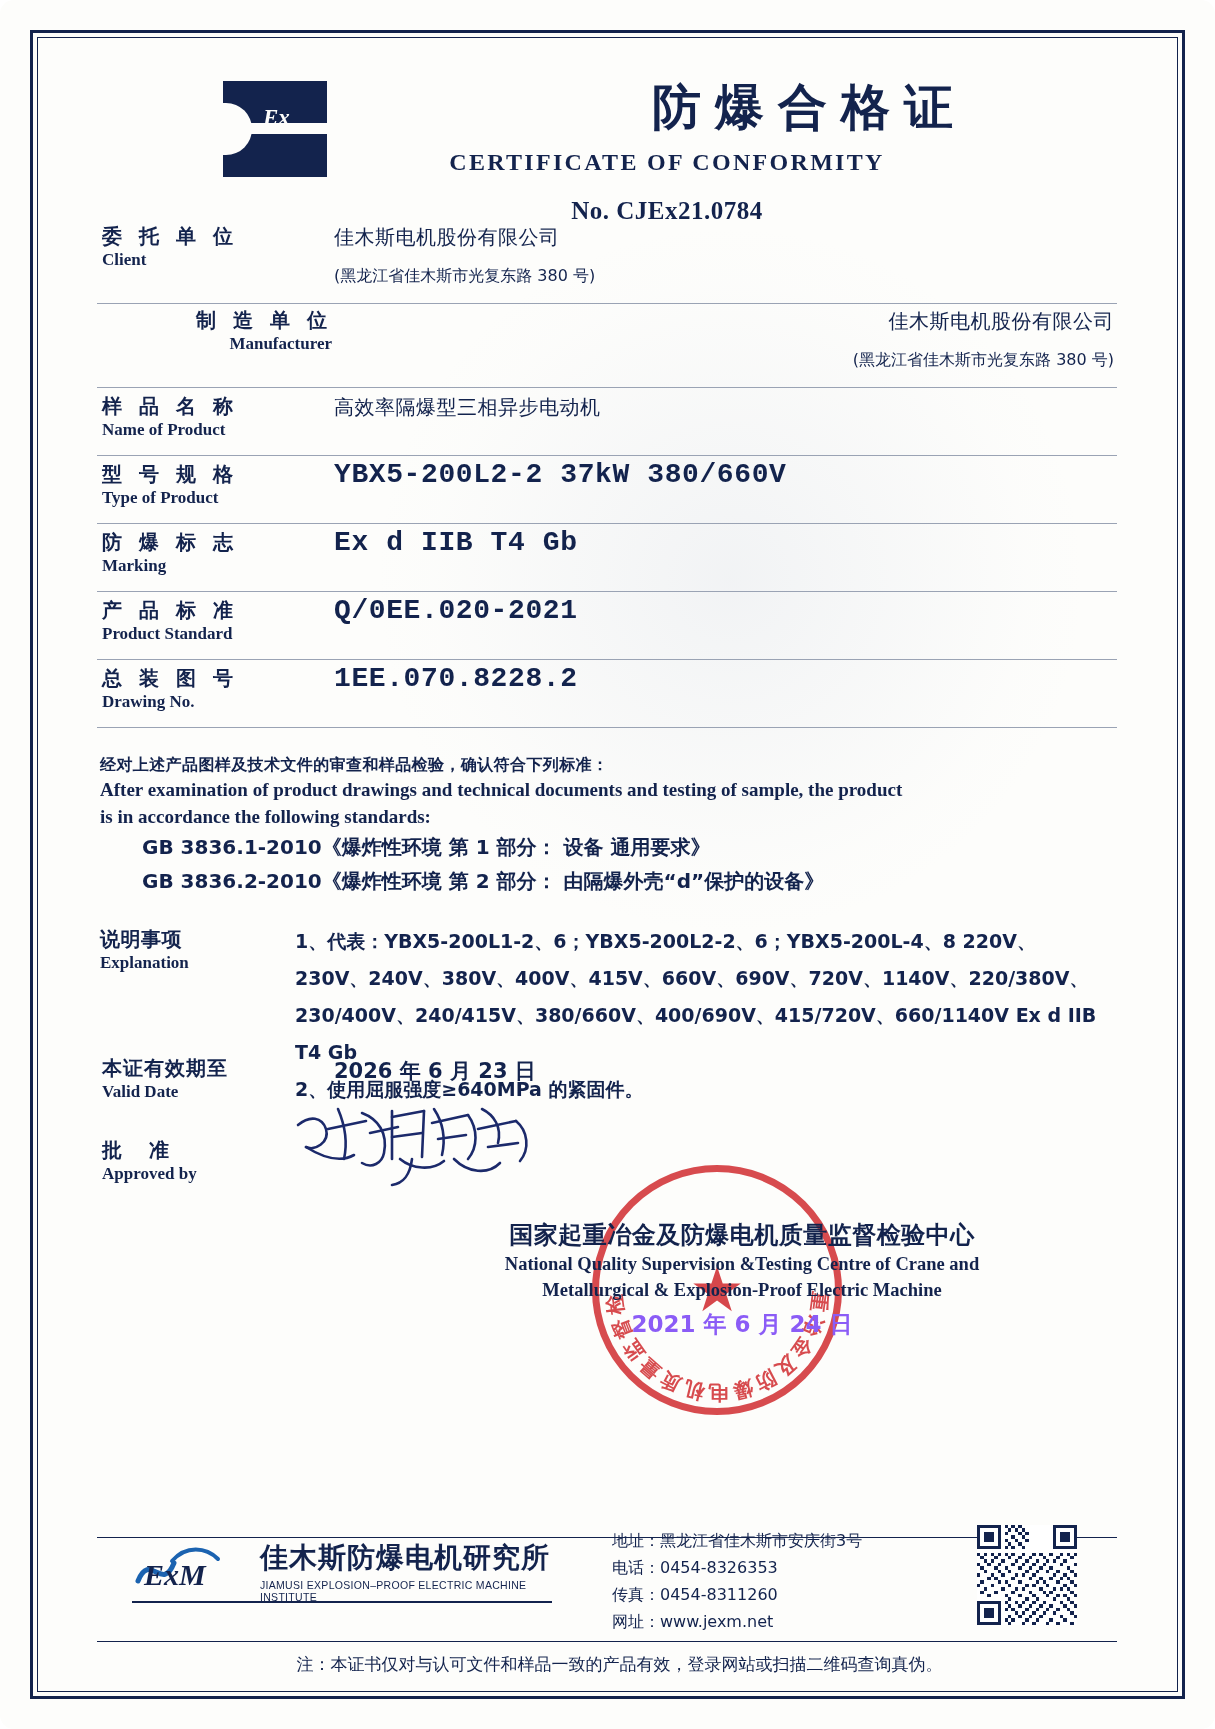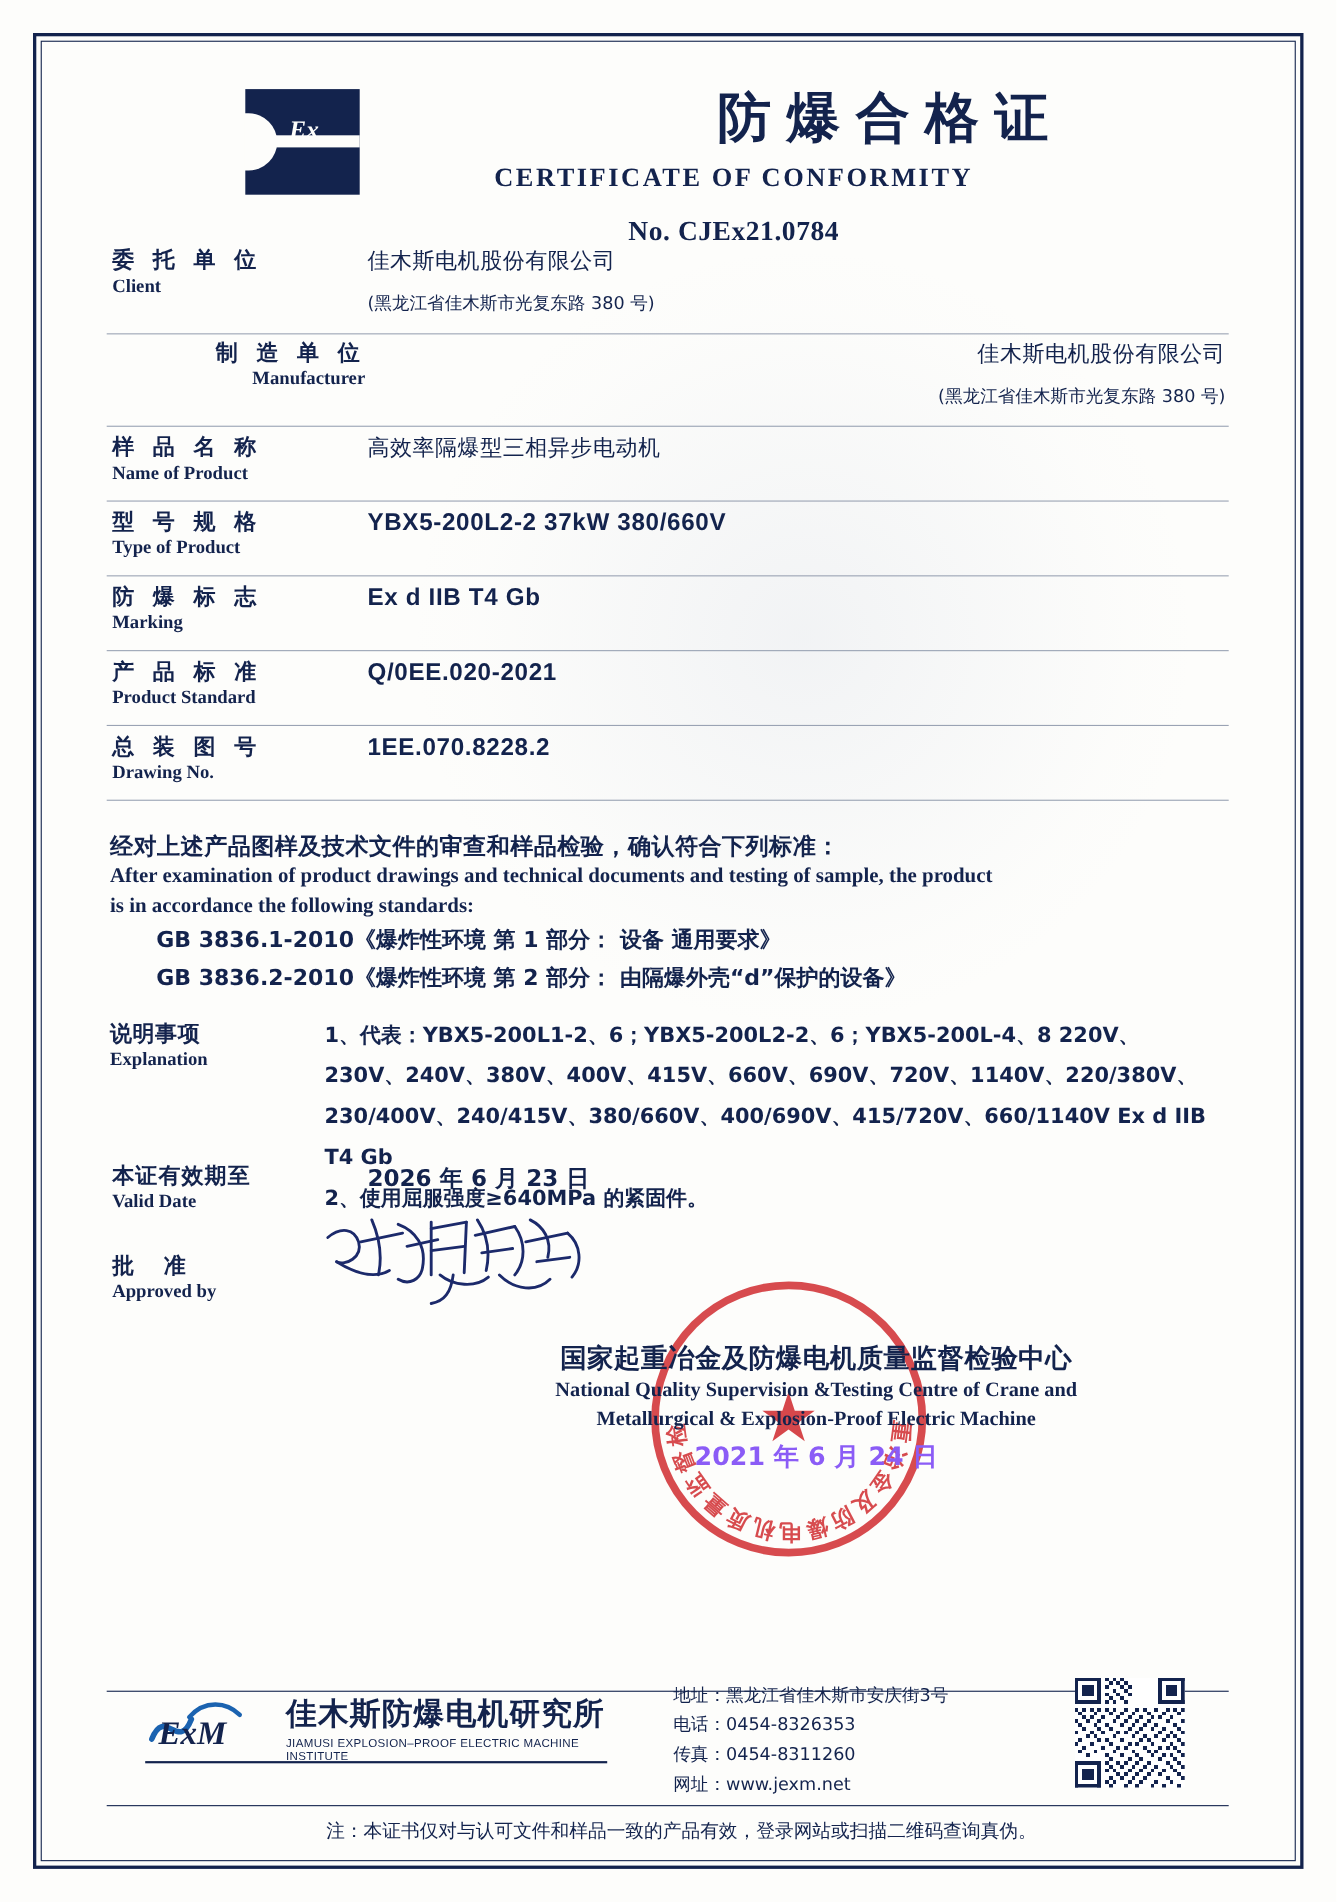--- a/index.html
+++ b/index.html
@@ -10,20 +10,21 @@
   body {
     font-family: "Liberation Serif", serif;
     color: #0d1b33;
   }
   #page {
     position: relative;
     width: 1215px;
     height: 1729px;
     background: #fdfdfb;
     overflow: hidden;
+    border-radius: 14px;
   }
   
   .border-outer {
     position: absolute;
     left: 30px; top: 30px;
     width: 1155px; height: 1669px;
     border: 3px solid #13234d;
     box-sizing: border-box;
   }
   .border-inner {
@@ -156,23 +157,23 @@
     width: 780px;
   }
   .val-main {
     font-family: "DejaVu Sans", sans-serif;
     font-size: 20px;
     color: #13234d;
     line-height: 28px;
     letter-spacing: 0.5px;
   }
   .val-main.serif {
-    font-family: Liberation Sans, sans-serif;
-    font-weight: bold;
-    font-size: 22px;
+    font-family: Liberation Mono, monospace;
+    font-weight: bold;
+    font-size: 28px;
     letter-spacing: 0.6px;
   }
   .val-sub {
     font-family: "DejaVu Sans", sans-serif;
     font-size: 16px;
     color: #13234d;
     line-height: 26px;
     margin-top: 12px;
   }
   .rule {
@@ -184,21 +185,21 @@
 
   
   .statement {
     position: absolute;
     left: 63px;
     width: 1020px;
   }
   .stmt-cn {
     font-family: "DejaVu Sans", sans-serif;
     font-weight: bold;
-    font-size: 21px;
+    font-size: 16px;
     color: #13234d;
     letter-spacing: 0.4px;
   }
   .stmt-en {
     font-family: "Liberation Serif", serif;
     font-weight: bold;
     font-size: 19px;
     color: #13234d;
     line-height: 27px;
   }

